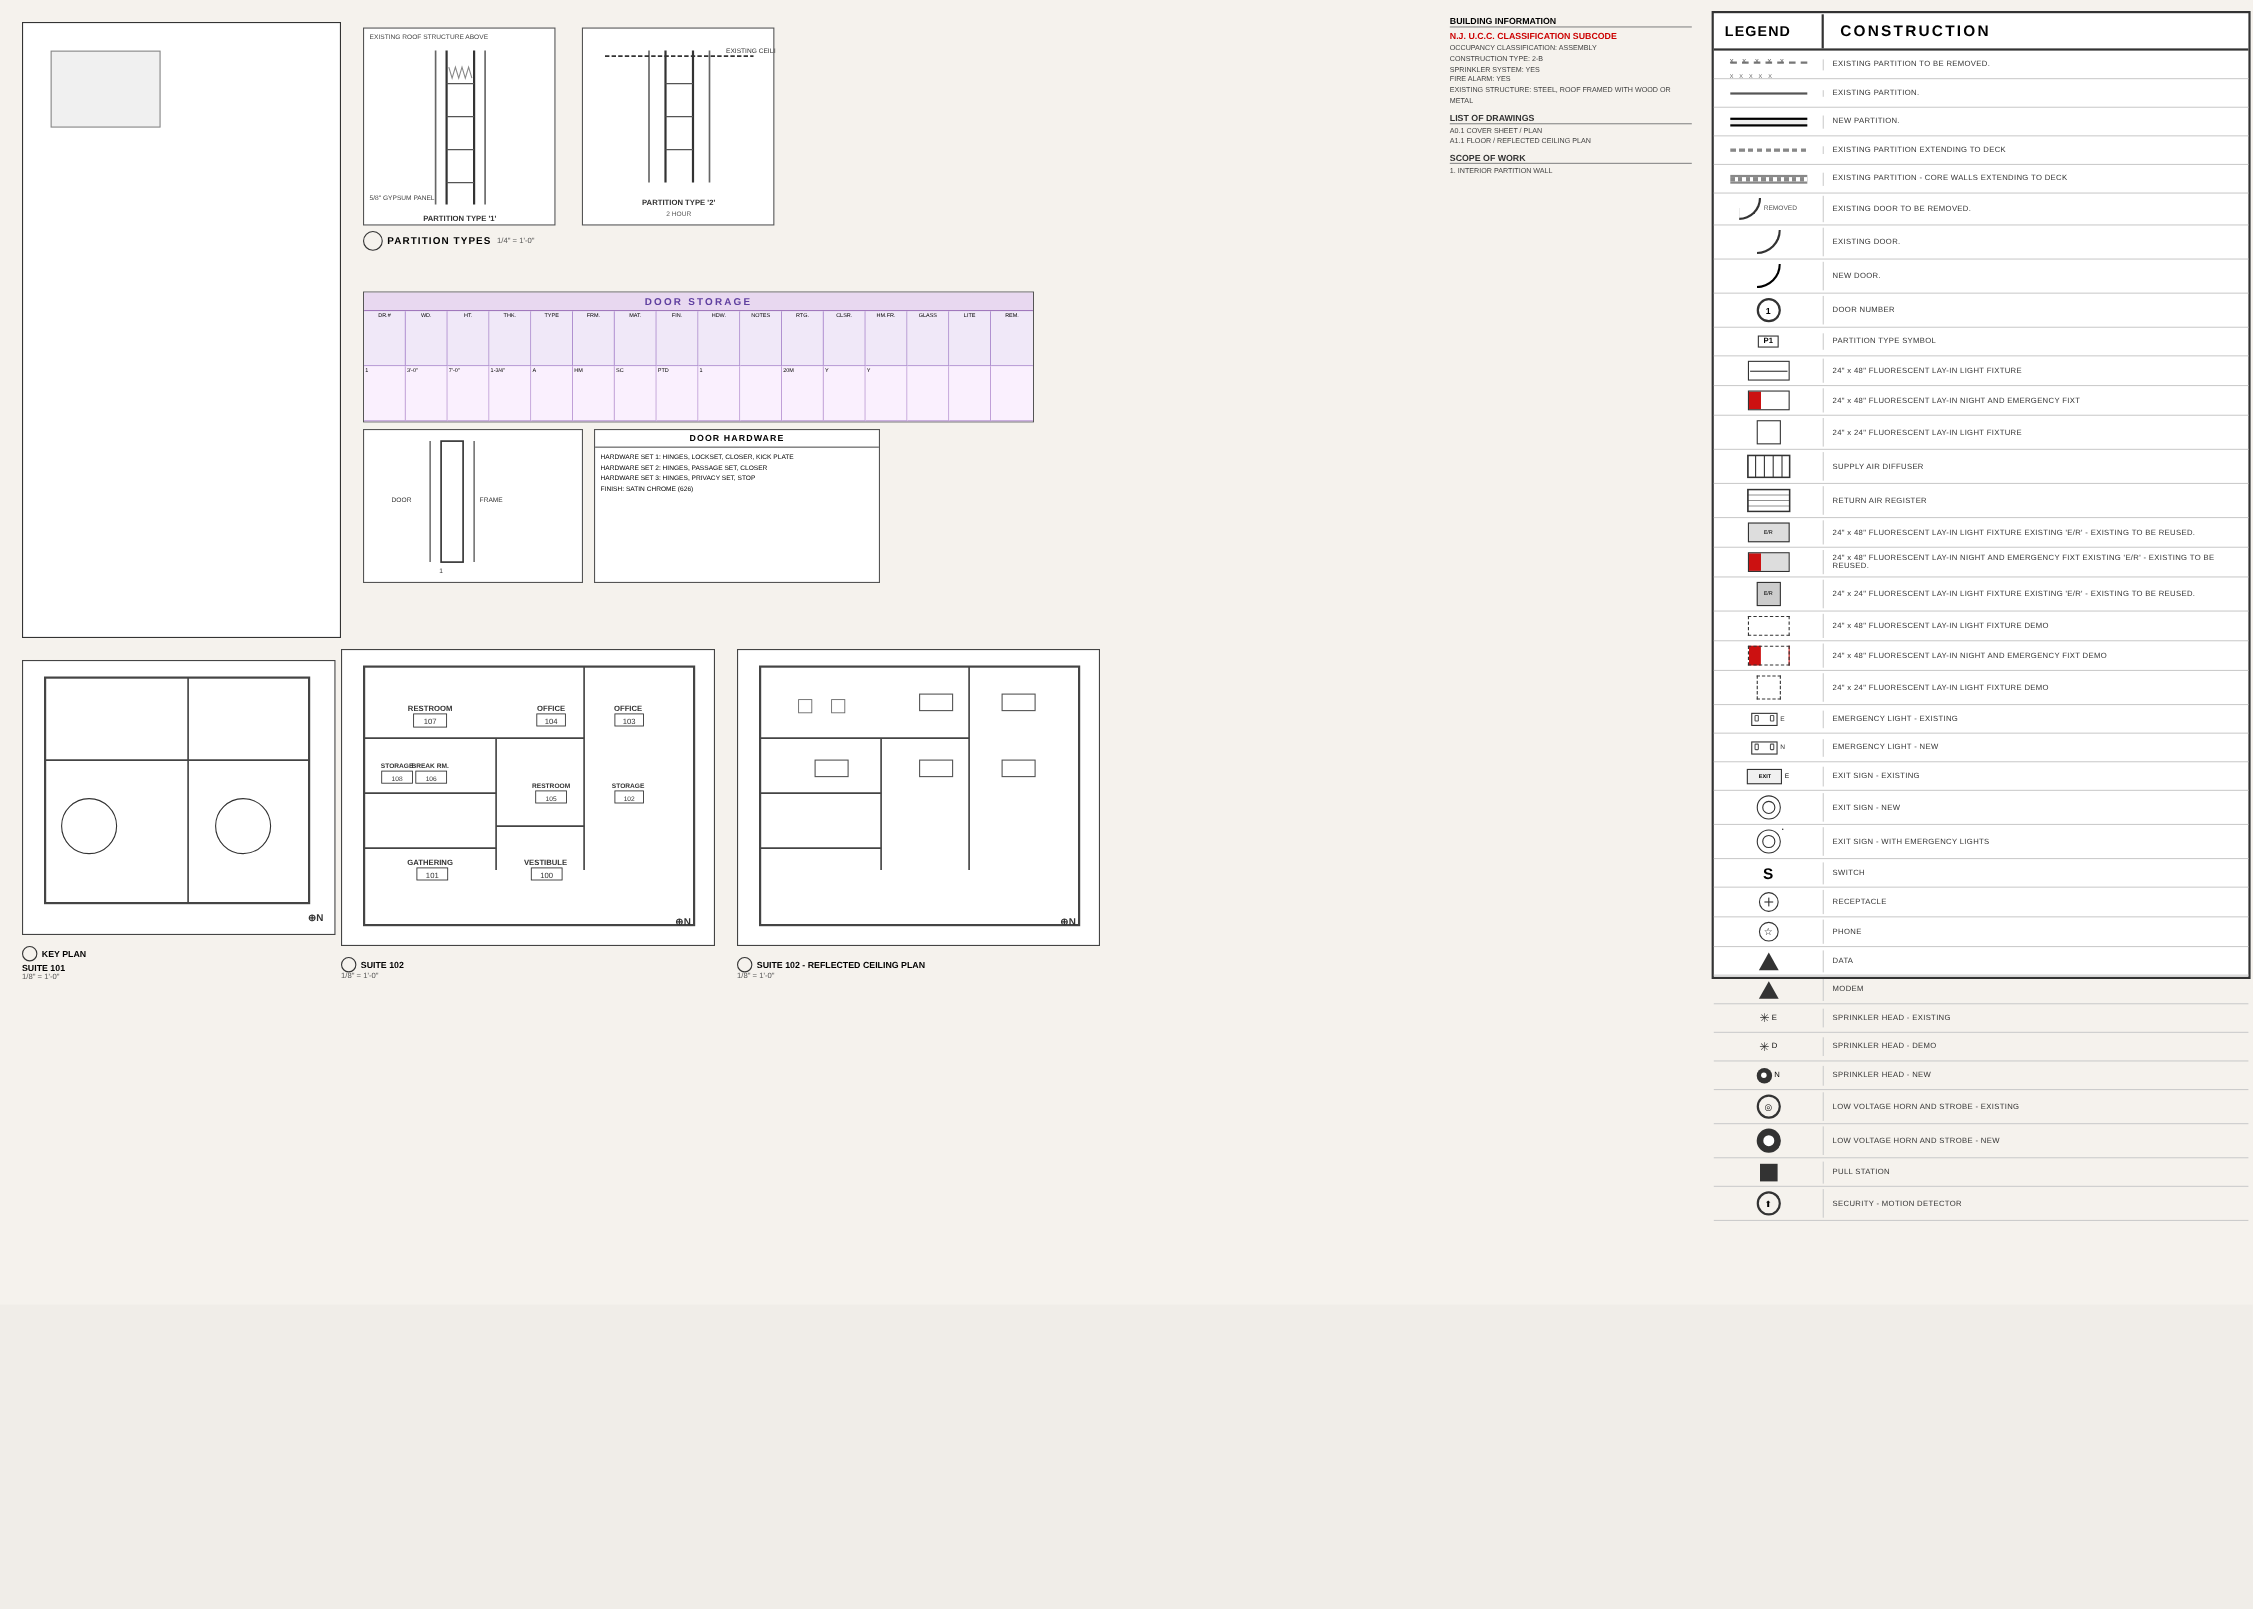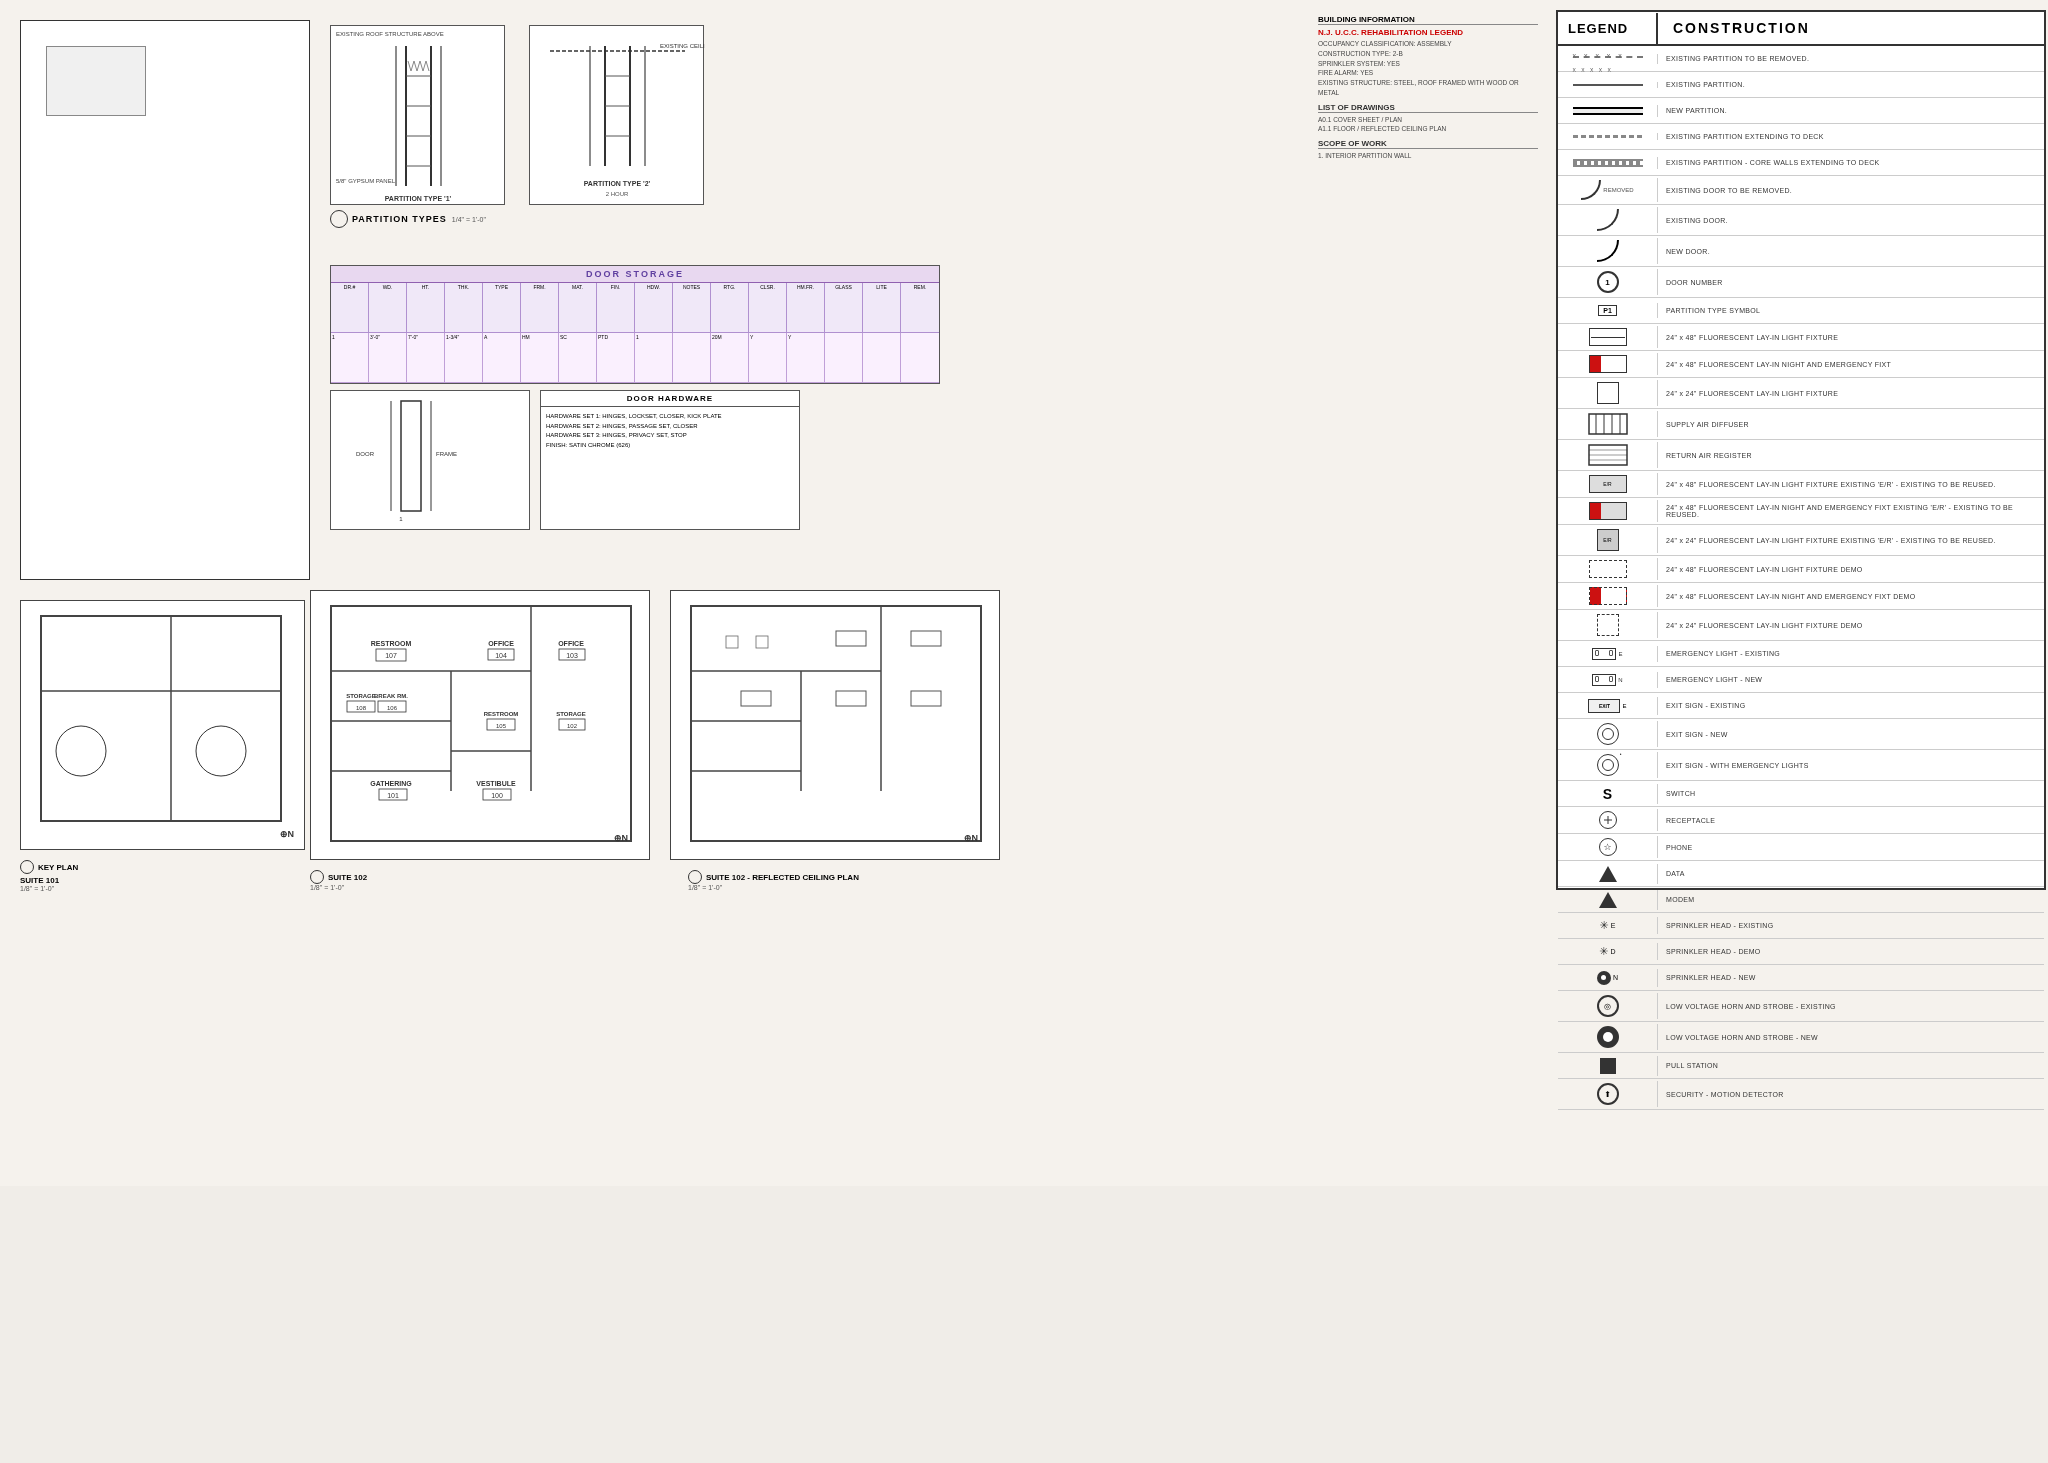--- a/index.html
+++ b/index.html
@@ -141,21 +141,21 @@
       letter-spacing: 2px;
     }
   </style>
 </head>
 <body>
 
 <div class="drawing-container">
 
   <div class="building-info-section">
     <div class="building-info-title">BUILDING INFORMATION</div>
-    <div class="building-info-subtitle">N.J. U.C.C. REHABILITATION LEGEND</div>
+    <div class="building-info-subtitle">N.J. U.C.C. CLASSIFICATION SUBCODE</div>
     <div class="building-info-text">
       <div>OCCUPANCY CLASSIFICATION: ASSEMBLY</div>
       <div>CONSTRUCTION TYPE: 2-B</div>
       <div>SPRINKLER SYSTEM: YES</div>
       <div>FIRE ALARM: YES</div>
       <div>EXISTING STRUCTURE: STEEL, ROOF FRAMED WITH WOOD OR METAL</div>
     </div>
     <div class="list-of-drawings">
       <div class="list-title">LIST OF DRAWINGS</div>
       <div class="building-info-text">A0.1 COVER SHEET / PLAN</div>
@@ -729,21 +729,21 @@
       <rect x="165" y="100" width="30" height="15" fill="none" stroke="#555" stroke-width="1"></rect>
       <rect x="240" y="100" width="30" height="15" fill="none" stroke="#555" stroke-width="1"></rect>
 
       <rect x="55" y="45" width="12" height="12" fill="none" stroke="#666" stroke-width="0.8"></rect>
       <rect x="85" y="45" width="12" height="12" fill="none" stroke="#666" stroke-width="0.8"></rect>
 
       <text x="300" y="250" text-anchor="middle" font-size="9" font-weight="bold" fill="#333">⊕N</text>
     </svg>
   </div>
 
-  <div style="position:absolute; top:870px; left:688px;">
+  <div style="position:absolute; top:870px; left:670px;">
     <div style="display:flex; align-items:center;">
       <div style="width:14px; height:14px; border-radius:50%; border:1.5px solid #333; display:flex; align-items:center; justify-content:center; font-size:7px; margin-right:4px;"></div>
       <span style="font-size:8px; font-weight:bold;">SUITE 102 - REFLECTED CEILING PLAN</span>
     </div>
     <div style="font-size:7px; color:#555;">1/8" = 1'-0"</div>
   </div>
 
 </div>
 
 </body></html>

